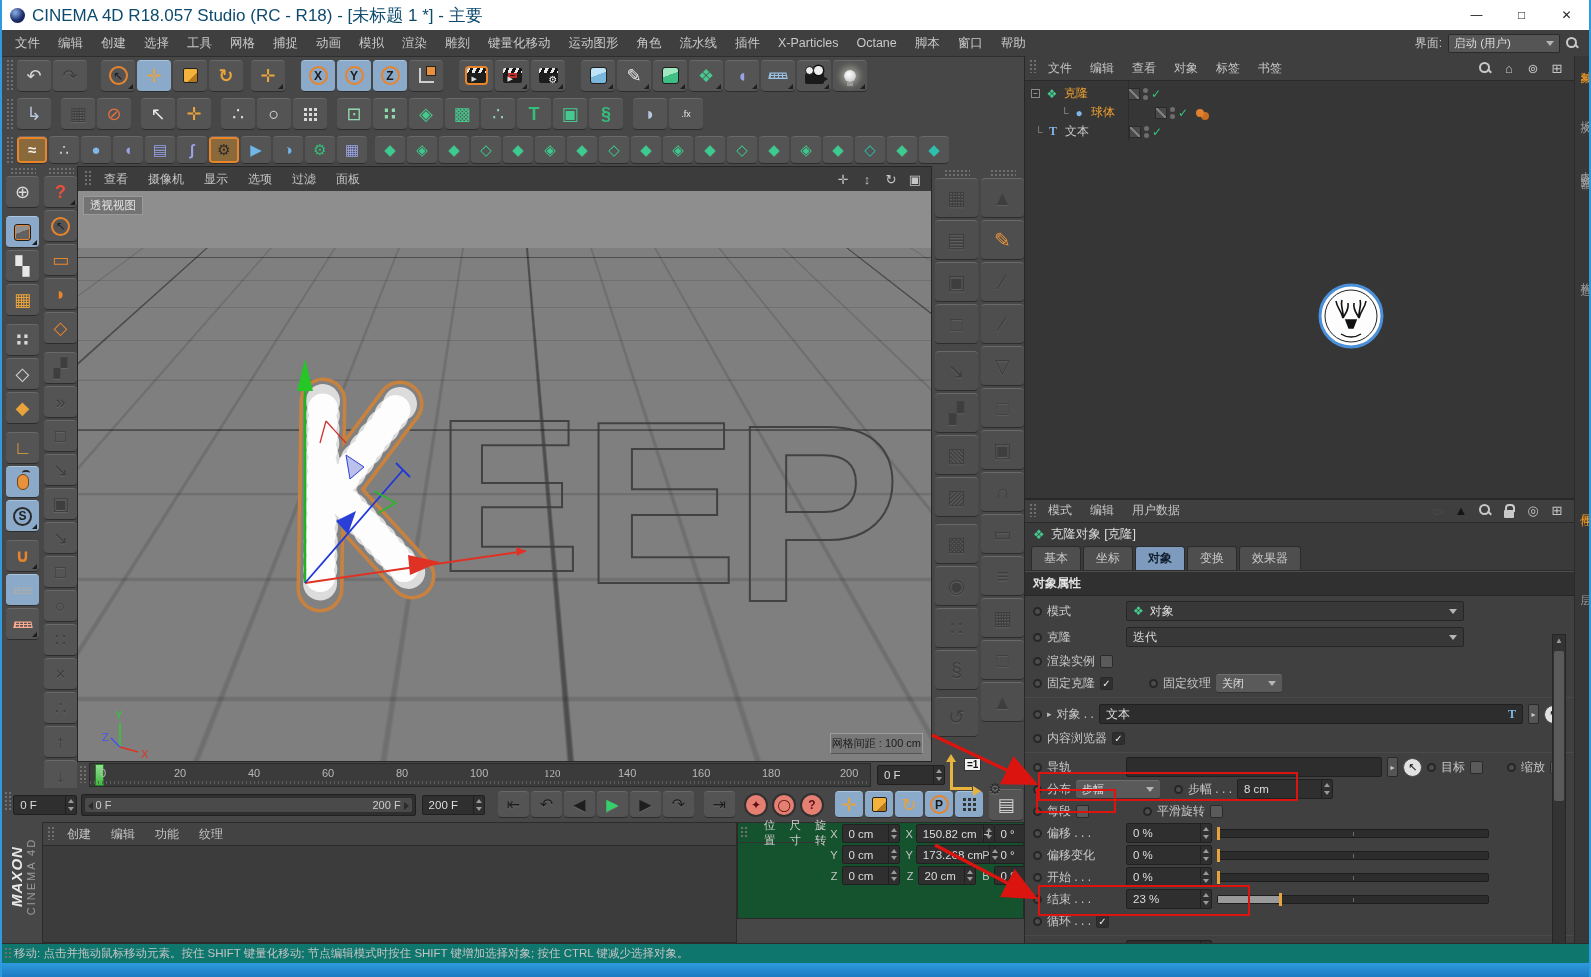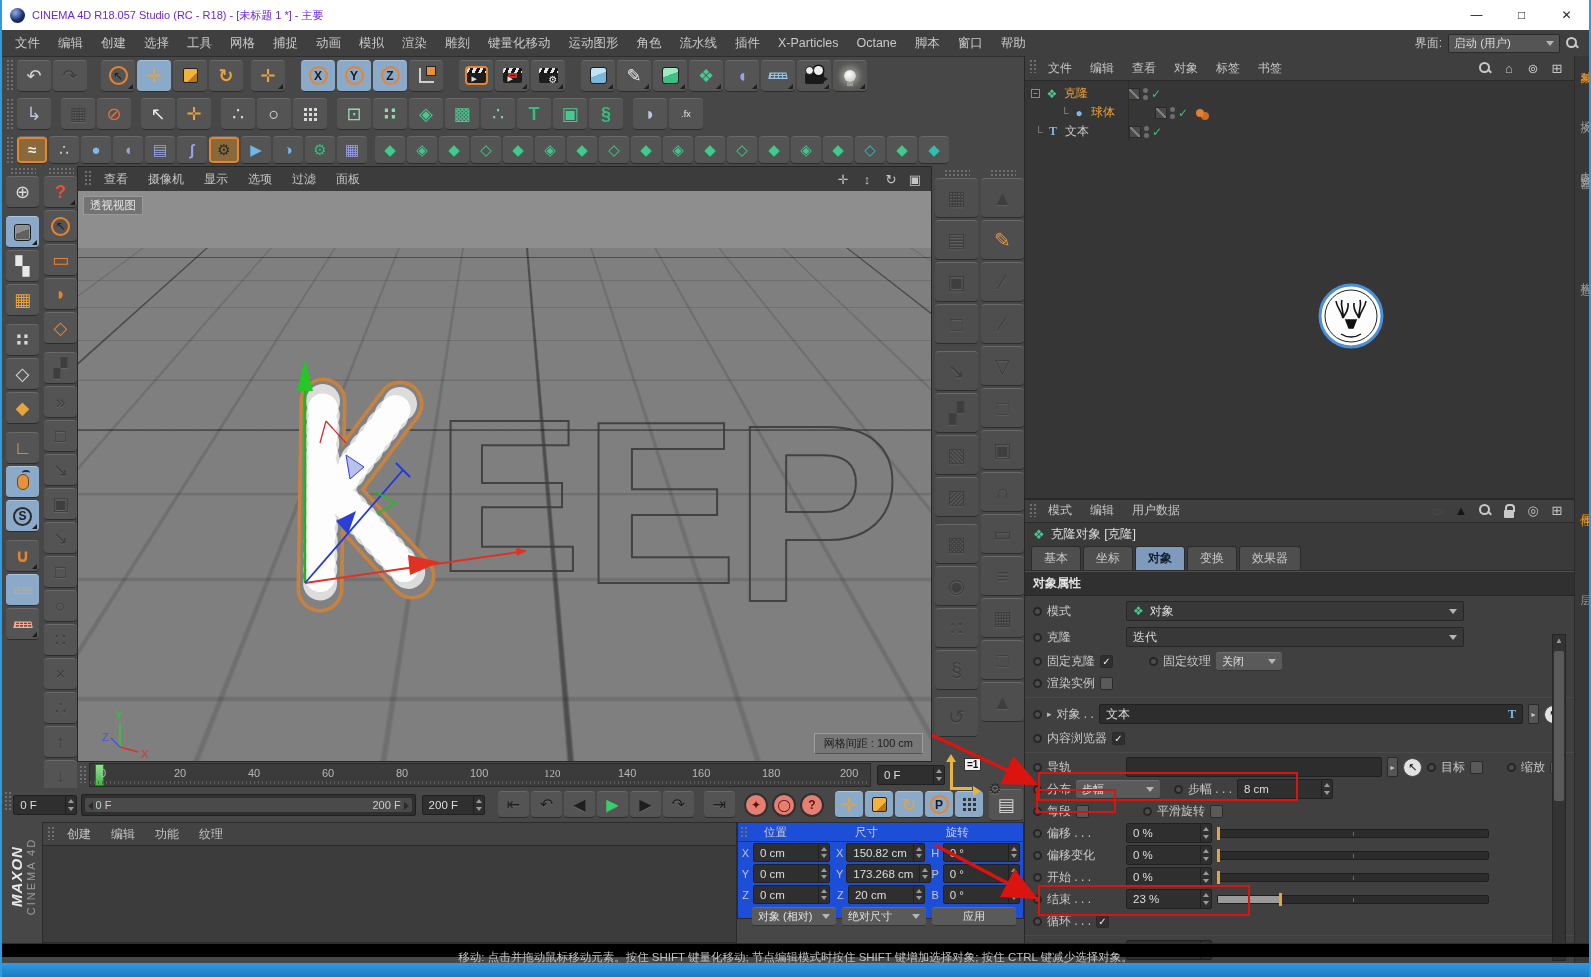--- a/index.html
+++ b/index.html
@@ -5,21 +5,21 @@
   html,body{margin:0;padding:0;background:#222;}
   *{box-sizing:border-box;-webkit-font-smoothing:antialiased;}
   #app{position:relative;width:1591px;height:977px;background:#474747;
        font-family:"Liberation Sans","DejaVu Sans",sans-serif;font-size:12px;color:#c9c9c9;
        overflow:hidden;border-left:2px solid #2e9ae0;border-right:2px solid #2e9ae0;}
   
   .titlebar{position:absolute;left:0;top:0;width:100%;height:30px;background:#fff;color:#111;
             display:flex;align-items:center;padding-left:8px;}
   .c4d-logo{width:15px;height:15px;border-radius:50%;margin-right:7px;
             background:radial-gradient(circle at 35% 30%,#7f9fd8 8%,#1c2f6e 55%,#0b1538);}
-  .titlebar .title{font-size:11px;color:#6d28d9;}
+  .titlebar .title{font-size:17px;color:#0c4a6e;}
   .winbtns{position:absolute;right:0;top:0;height:30px;display:flex;}
   .winbtn{width:45px;height:30px;display:flex;align-items:center;justify-content:center;
           color:#222;font-size:12px;}
   
   .menubar{position:absolute;left:0;top:30px;width:100%;height:27px;background:#3f3f3f;
            border-bottom:1px solid #2e2e2e;display:flex;align-items:center;padding:0 4px;}
   .menubar .mitem{padding:0 9px;line-height:26px;color:#c9c9c9;font-size:12.5px;white-space:nowrap;}
   .menubar-right{margin-left:auto;display:flex;align-items:center;gap:6px;padding-right:6px;}
   .ifc-dd{width:112px;height:19px;background:#555;border:1px solid #2a2a2a;border-radius:2px;
           display:flex;align-items:center;padding:0 5px;color:#ddd;font-size:11.5px;}
@@ -105,21 +105,21 @@
   .vp-canvas{position:relative;flex:1;overflow:hidden;background:linear-gradient(#8e8e8e 0 56px,#888 90px,#7e7e7e);}
   .vp-ground{position:absolute;left:-60%;top:57px;width:220%;height:230%;transform-origin:top center;
              transform:perspective(820px) rotateX(72deg);background-color:#7f7f7f;
              background-image:
                repeating-linear-gradient(90deg,rgba(0,0,0,.30) 0 2px,transparent 2px 320px),
                repeating-linear-gradient(0deg,rgba(0,0,0,.30) 0 2px,transparent 2px 320px),
                repeating-linear-gradient(90deg,rgba(0,0,0,.13) 0 2px,transparent 2px 64px),
                repeating-linear-gradient(0deg,rgba(0,0,0,.13) 0 2px,transparent 2px 64px);}
   .vp-label{position:absolute;left:5px;top:5px;padding:1px 6px;background:rgba(110,110,110,.85);
             border:1px solid #9a9a9a;color:#e2e2e2;font-size:11.5px;}
-  .vp-gridlabel{position:absolute;right:8px;bottom:7px;padding:2px 9px;background:#777;
+  .vp-gridlabel{position:absolute;right:8px;bottom:7px;padding:2px 1px;background:#777;
             border:1px solid #9e9e9e;border-bottom-color:#555;color:#1c1c1c;font-size:11px;}
   .vp-svg{position:absolute;left:0;top:0;}
   
   .rulerrow{position:absolute;left:75px;top:762px;width:947px;height:26px;display:flex;align-items:center;background:#474747;}
   .ruler{position:relative;width:782px;height:24px;background:#3b3b3b;border:1px solid #2a2a2a;overflow:hidden;}
   .ruler .tick{position:absolute;top:3px;font-size:11px;color:#b8b8b8;}
   .ruler::after{content:"";position:absolute;left:0;right:0;bottom:2px;height:3px;
             background:repeating-linear-gradient(90deg,#5d5d5d 0 1px,transparent 1px 4px);}
   .playhead{position:absolute;left:5px;top:0;width:9px;height:100%;
             background:linear-gradient(#93e093,#3cb93c);border:1px solid #2a7a2a;}
@@ -150,38 +150,38 @@
   .lockgrp .tbtn{width:28px;height:27px;}
   
   .brand{position:absolute;left:0;top:822px;width:40px;height:121px;overflow:hidden;}
   .brand .rot{position:absolute;left:-41px;top:40px;transform:rotate(-90deg);transform-origin:center;
           width:122px;text-align:center;}
   .brand .b1{font-weight:bold;font-style:italic;color:#e8e8e8;font-size:15px;letter-spacing:1px;display:block;}
   .brand .b2{color:#9a9a9a;font-size:11px;letter-spacing:2px;display:block;}
   .materials{position:absolute;left:40px;top:822px;width:695px;height:121px;background:#3c3c3c;border:1px solid #2b2b2b;}
   .pmenu{height:23px;display:flex;align-items:center;background:#434343;border-bottom:1px solid #2b2b2b;padding:0 2px;}
   .pmenu .mitem{padding:0 10px;font-size:12px;color:#c5c5c5;}
-  .coords{position:absolute;left:735px;top:822px;width:287px;height:97px;background:#1d4ed8;border:1px solid #2b2b2b;
-          display:flex;flex-direction:column;}
+  .coords{position:absolute;left:735px;top:822px;width:287px;height:97px;background:#14532d;border:1px solid #2b2b2b;
+          display:flex;flex-direction:row;}
   .coords .chead{display:flex;height:20px;align-items:center;border-bottom:1px solid #333;}
   .coords .chead .ct{font-size:11.5px;color:#cfcfcf;}
   .cgrid{flex:1;display:flex;}
   .ccol{width:33.3%;padding:1px 3px;display:flex;flex-direction:column;gap:2px;}
   .crow{display:flex;align-items:center;gap:3px;}
   .crow .ck{width:9px;font-size:11px;color:#c5c5c5;text-align:center;}
   .crow .spinfield{flex:1;height:19px;}
   .cfoot{display:flex;gap:6px;padding:2px 4px 4px 14px;}
   .sdd{height:19px;background:#5a5a5a;border-top:1px solid #6e6e6e;border-bottom:1px solid #333;
        border-radius:3px;display:inline-flex;align-items:center;padding:0 6px;font-size:11px;color:#e2e2e2;gap:6px;}
   .sbtn{height:19px;background:#5a5a5a;border-top:1px solid #6e6e6e;border-bottom:1px solid #333;
        border-radius:3px;display:inline-flex;align-items:center;justify-content:center;
        font-size:11px;color:#e2e2e2;}
   
-  .statusbar{position:absolute;left:0;top:943px;width:100%;height:14px;background:#000000;
-       border-top:1px solid #2c2c2c;display:flex;align-items:center;color:#c3c3c3;font-size:11.5px;flex-direction:column;}
+  .statusbar{position:absolute;left:0;top:943px;width:100%;height:20px;background:#0f766e;
+       border-top:1px solid #2c2c2c;display:flex;align-items:center;color:#c3c3c3;font-size:11.5px;}
   .bluestrip{position:absolute;left:0;top:963px;width:100%;height:14px;background:linear-gradient(#2e9ae0,#1d7bc0);}
   
   .rightpanel{position:absolute;left:1022px;top:56px;width:550px;height:907px;background:#3a3a3a;border-left:1px solid #282828;}
   .om{position:absolute;left:0;top:0;width:100%;height:442px;background:#363636;}
   .om-menu,.am-menu{height:25px;background:#3f3f3f;border-bottom:1px solid #2a2a2a;display:flex;align-items:center;padding:0 2px;}
   .om-menu .mitem,.am-menu .mitem{padding:0 9px;font-size:12px;color:#c5c5c5;}
   .corner{margin-left:auto;display:flex;align-items:center;gap:2px;padding-right:4px;}
   .corner .tbtn{width:20px;height:19px;background:none;border:none;}
   .corner .gg{font-size:13px;color:#c5c5c5;}
   .om-tree{position:relative;padding-top:3px;}
@@ -1144,31 +1144,31 @@
           <div class="arow tall">
             <span class="radio"></span>
             <span class="alabel w">克隆</span>
             <span class="ddwide">
               <span class="ddtext">迭代</span>
               <span class="ddcaret"></span>
             </span>
           </div>
           <div class="arow">
             <span class="radio"></span>
+            <span class="alabel">渲染实例</span>
+            <span class="check"></span>
+          </div>
+          <div class="arow">
+            <span class="radio"></span>
             <span class="alabel">固定克隆</span>
             <span class="check on"></span>
             <span style="width:26px"></span>
             <span class="radio"></span>
             <span class="alabel">固定纹理</span>
             <span class="sdd" style="min-width:66px">关闭<span class="ddcaret" style="margin-left:auto"></span></span>
-          </div>
-          <div class="arow">
-            <span class="radio"></span>
-            <span class="alabel">渲染实例</span>
-            <span class="check"></span>
           </div>
           <div class="asep"></div>
           <div class="arow tall">
             <span class="radio"></span>
             <span class="gg" style="font-size:9px;color:#bbb">▸</span>
             <span class="alabel">对象 . .</span>
             <span class="objfield">
               <span>文本</span>
               <span class="oticon">T</span>
             </span>

